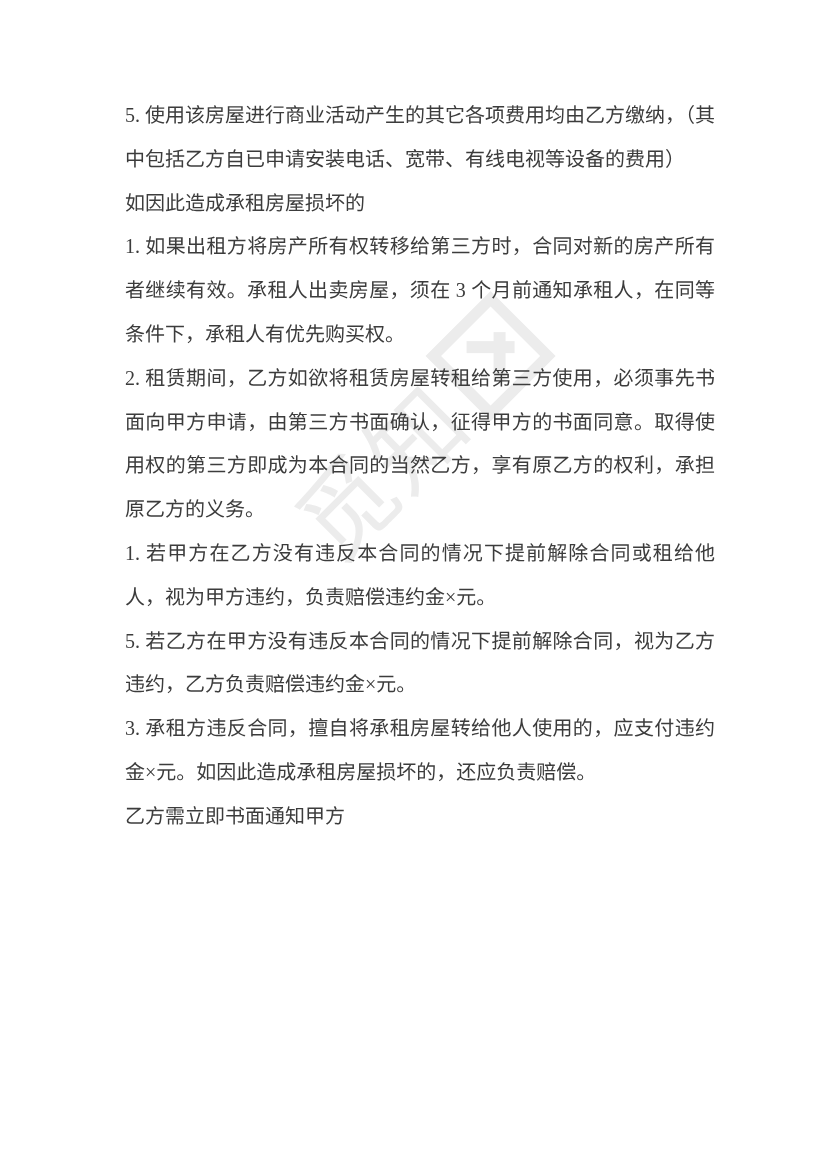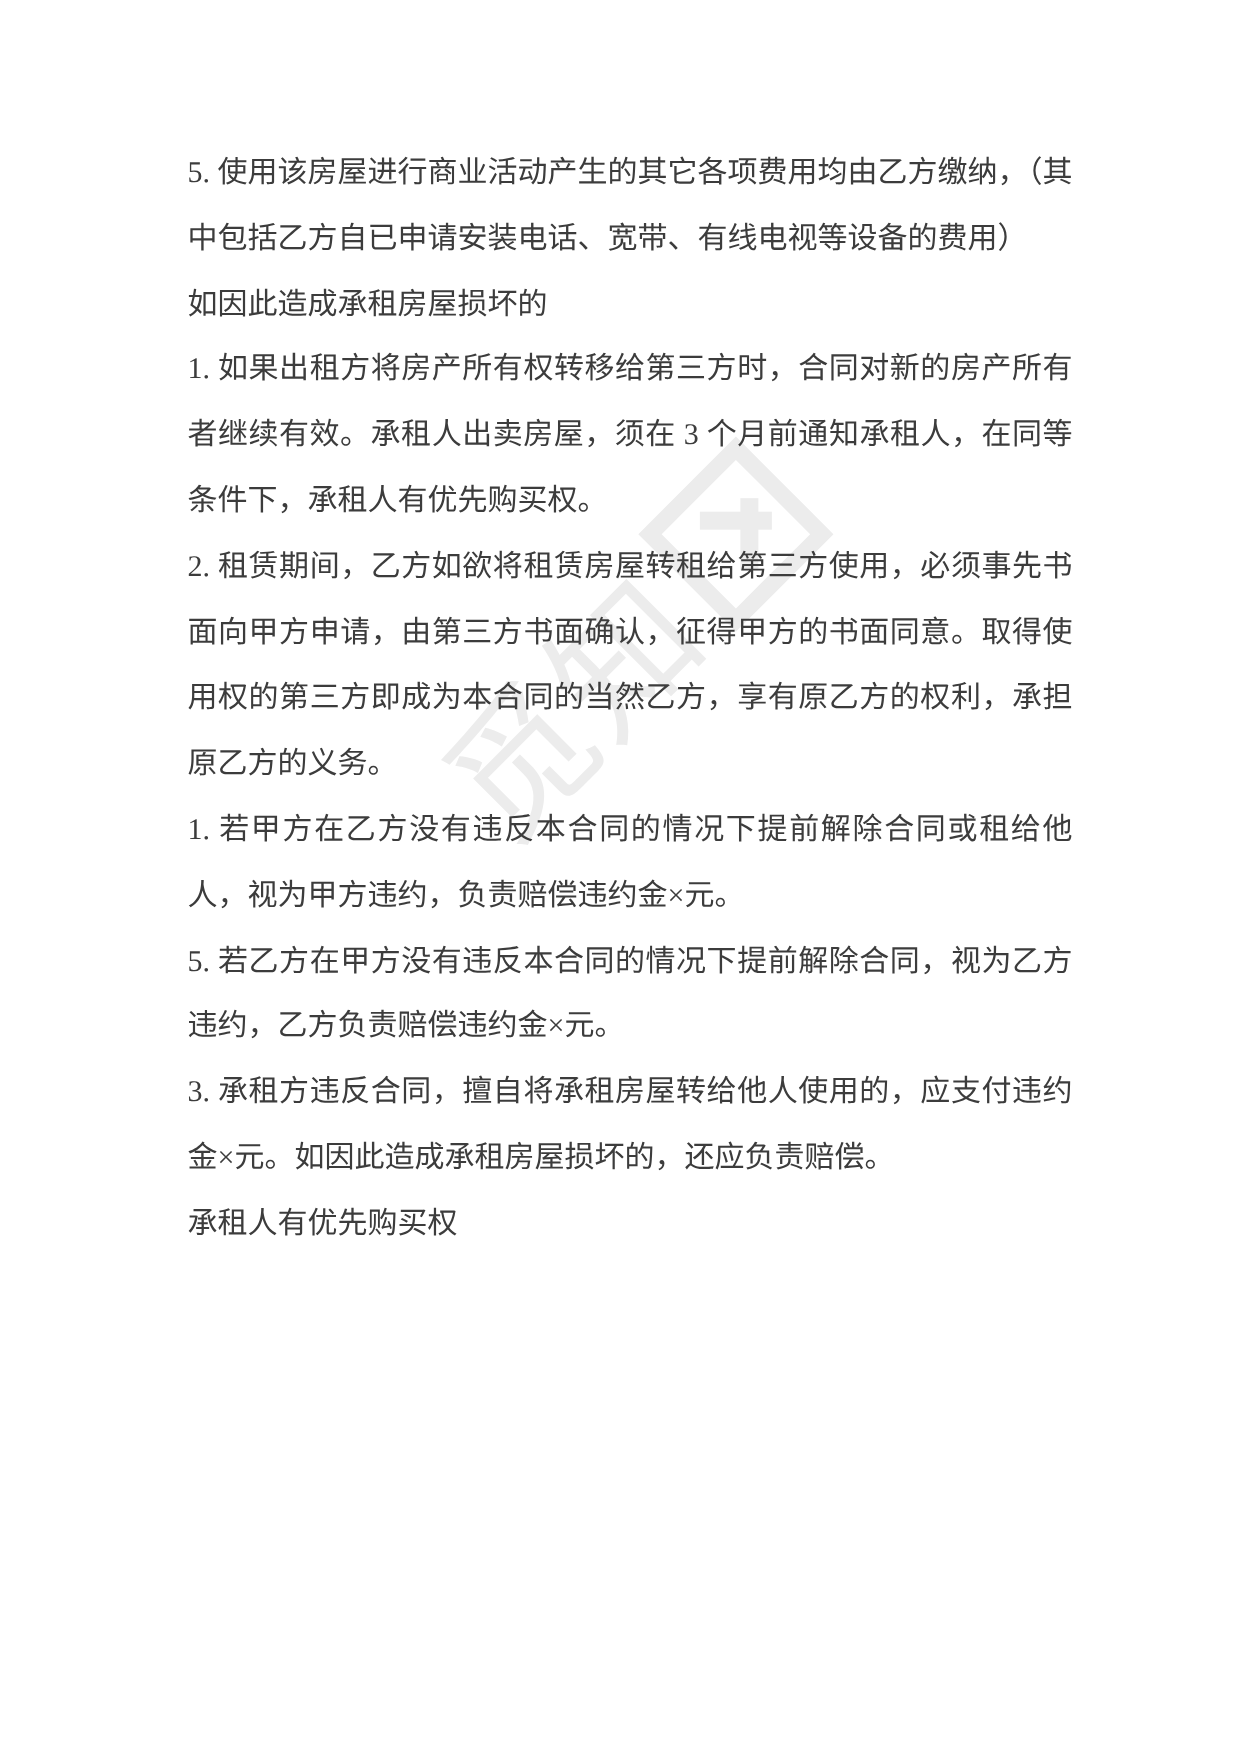--- a/index.html
+++ b/index.html
@@ -65,16 +65,16 @@
   </div>
 
   <div class="doc-text">
     <p>5. 使用该房屋进行商业活动产生的其它各项费用均由乙方缴纳，（其中包括乙方自已申请安装电话、宽带、有线电视等设备的费用）</p>
     <p>如因此造成承租房屋损坏的</p>
     <p>1. 如果出租方将房产所有权转移给第三方时，合同对新的房产所有者继续有效。承租人出卖房屋，须在 3 个月前通知承租人，在同等条件下，承租人有优先购买权。</p>
     <p>2. 租赁期间，乙方如欲将租赁房屋转租给第三方使用，必须事先书面向甲方申请，由第三方书面确认，征得甲方的书面同意。取得使用权的第三方即成为本合同的当然乙方，享有原乙方的权利，承担原乙方的义务。</p>
     <p>1. 若甲方在乙方没有违反本合同的情况下提前解除合同或租给他人，视为甲方违约，负责赔偿违约金×元。</p>
     <p>5. 若乙方在甲方没有违反本合同的情况下提前解除合同，视为乙方违约，乙方负责赔偿违约金×元。</p>
     <p>3. 承租方违反合同，擅自将承租房屋转给他人使用的，应支付违约金×元。如因此造成承租房屋损坏的，还应负责赔偿。</p>
-    <p>承租人有优先购买权</p>
+    <p>乙方需立即书面通知甲方</p>
   </div>
 
 </div>
 
 </body></html>

